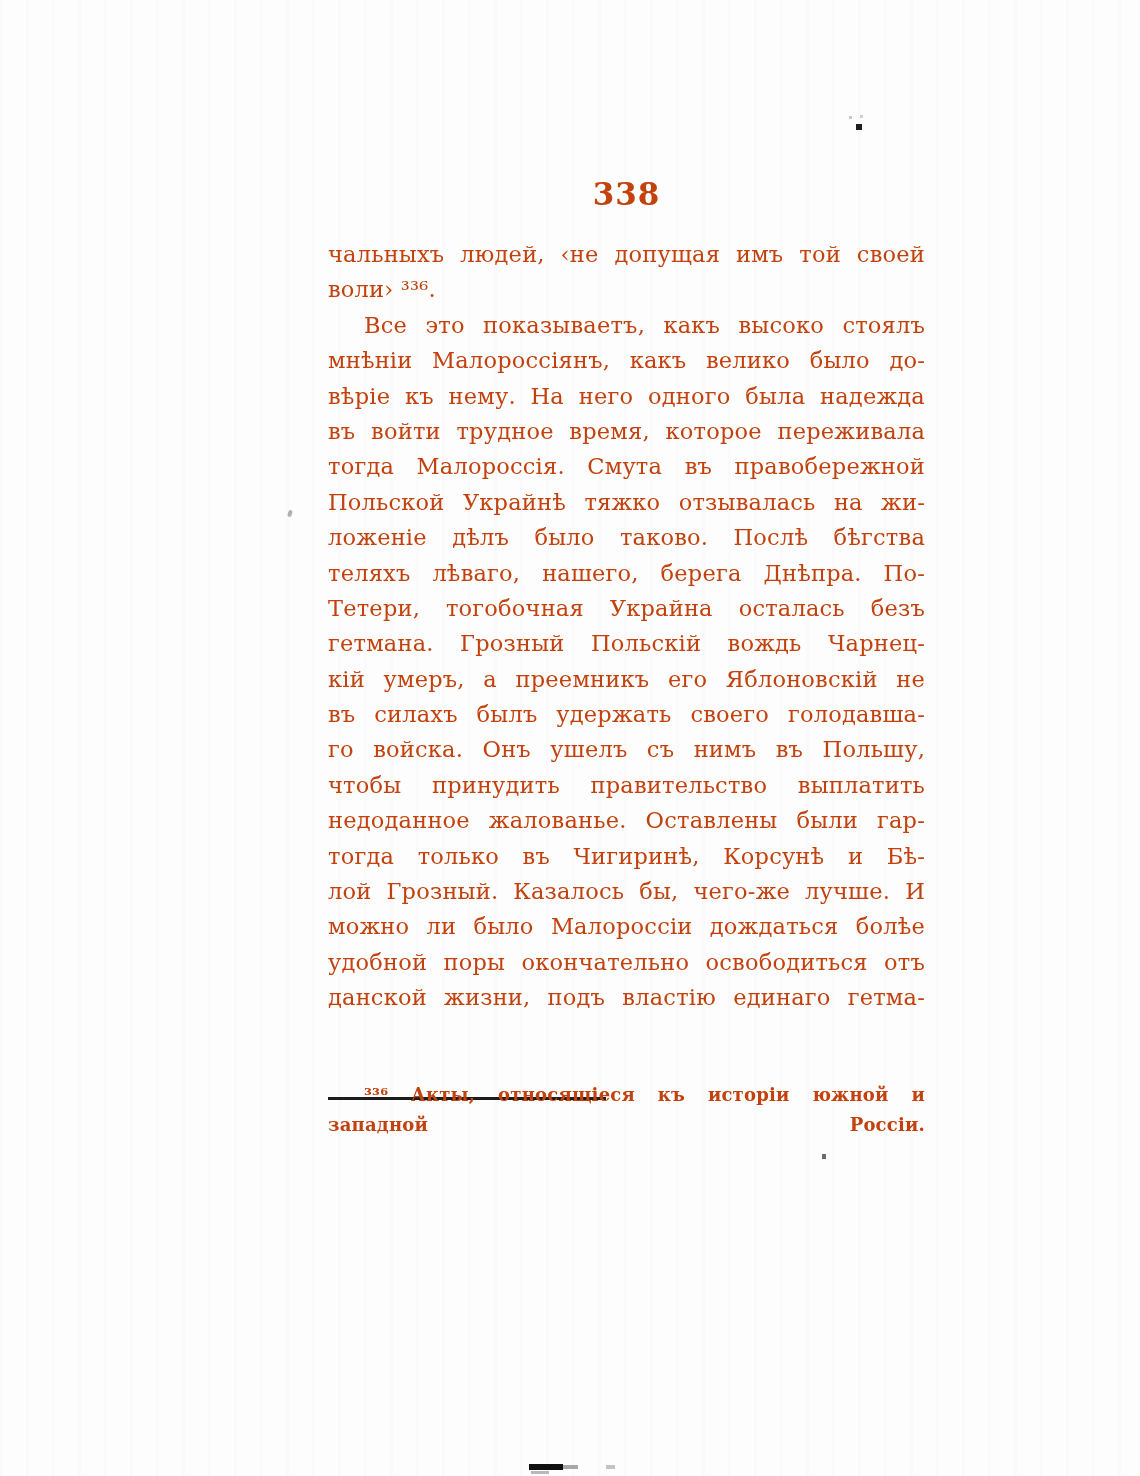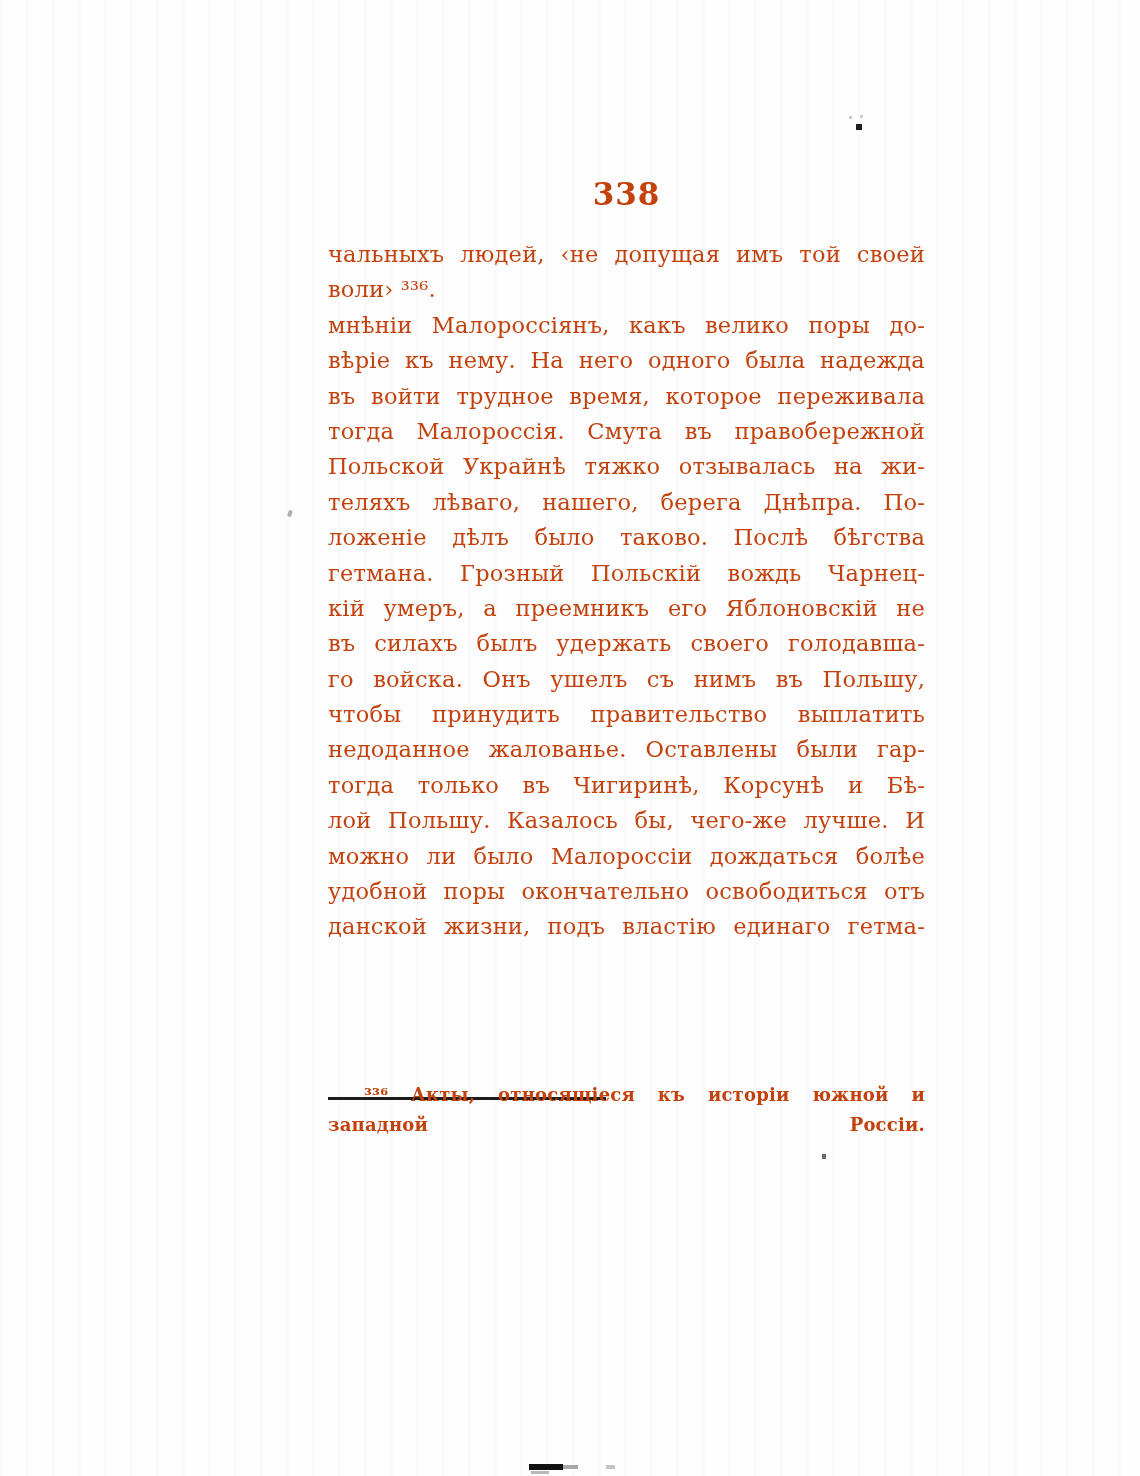--- a/index.html
+++ b/index.html
@@ -87,35 +87,37 @@
 </head>
 <body>
 
 <div class="page">
 
   <div class="page-number">338</div>
 
   <div class="body-text">
       <div class="line stretch">чальныхъ людей, ‹не допущая имъ той своей</div>
       <div class="line">воли› ³³⁶.</div>
-      <div class="line stretch">мнѣніи Малороссіянъ, какъ велико поры до-</div>
+      <div class="line stretch indent">Все это показываетъ, какъ высоко стоялъ</div>
+      <div class="line stretch">мнѣніи Малороссіянъ, какъ велико было до-</div>
       <div class="line stretch">вѣріе къ нему. На него одного была надежда</div>
       <div class="line stretch">въ войти трудное время, которое переживала</div>
       <div class="line stretch">тогда Малороссія. Смута въ правобережной</div>
       <div class="line stretch">Польской Украйнѣ тяжко отзывалась на жи-</div>
+      <div class="line stretch">ложеніе дѣлъ было таково. Послѣ бѣгства</div>
       <div class="line stretch">теляхъ лѣваго, нашего, берега Днѣпра. По-</div>
-      <div class="line stretch">ложеніе дѣлъ было таково. Послѣ бѣгства</div>
+      <div class="line stretch">Тетери, тогобочная Украйна осталась безъ</div>
       <div class="line stretch">гетмана. Грозный Польскій вождь Чарнец-</div>
       <div class="line stretch">кій умеръ, а преемникъ его Яблоновскій не</div>
       <div class="line stretch">въ силахъ былъ удержать своего голодавша-</div>
       <div class="line stretch">го войска. Онъ ушелъ съ нимъ въ Польшу,</div>
       <div class="line stretch">чтобы принудить правительство выплатить</div>
       <div class="line stretch">недоданное жалованье. Оставлены были гар-</div>
       <div class="line stretch">тогда только въ Чигиринѣ, Корсунѣ и Бѣ-</div>
-      <div class="line stretch">лой Польшу. Казалось бы, чего-же лучше. И</div>
+      <div class="line stretch">лой Грозный. Казалось бы, чего-же лучше. И</div>
       <div class="line stretch">можно ли было Малороссіи дождаться болѣе</div>
       <div class="line stretch">удобной поры окончательно освободиться отъ</div>
       <div class="line stretch">данской жизни, подъ властію единаго гетма-</div>
     </div>
 
   <div class="footnote-rule"></div>
 
   <div class="footnote">
       <div class="line stretch indent">³³⁶ Акты, относящіеся къ исторіи южной и западной Россіи.</div>
     </div>

